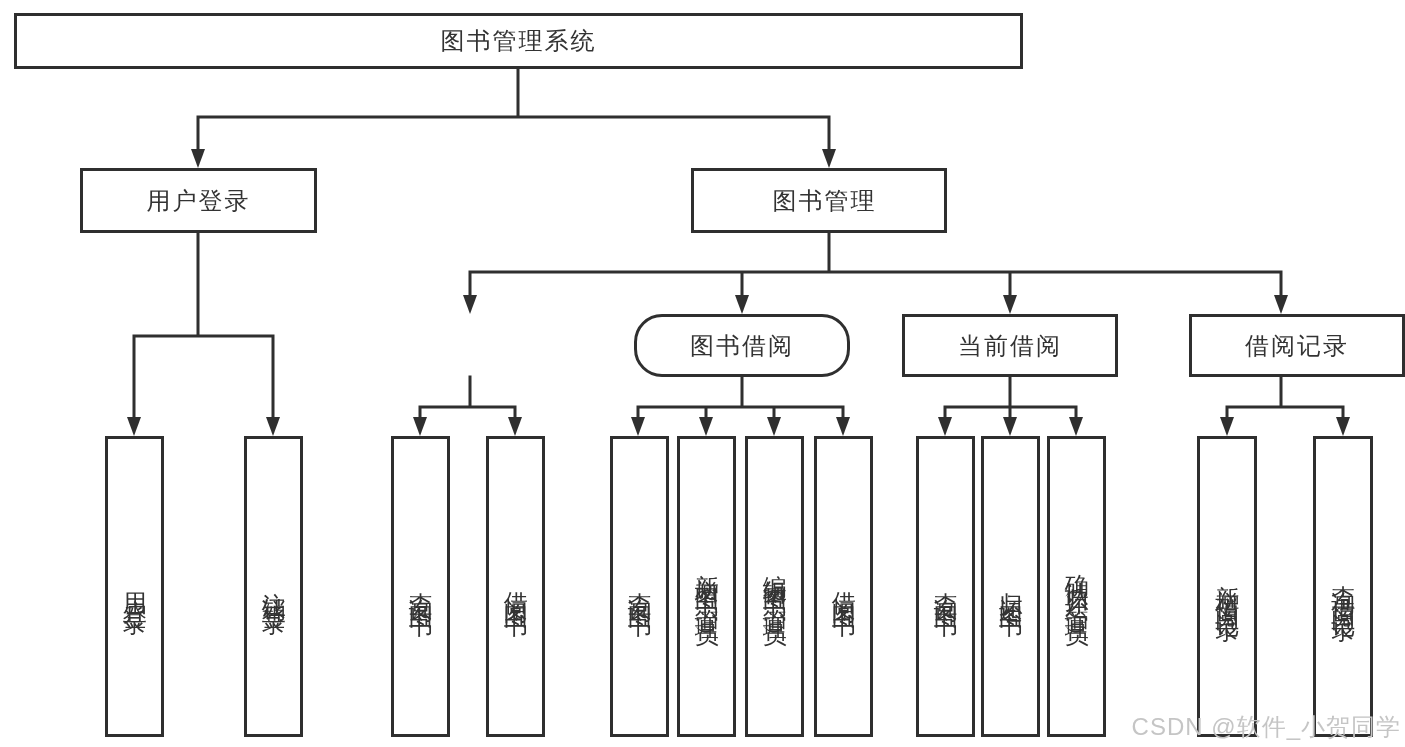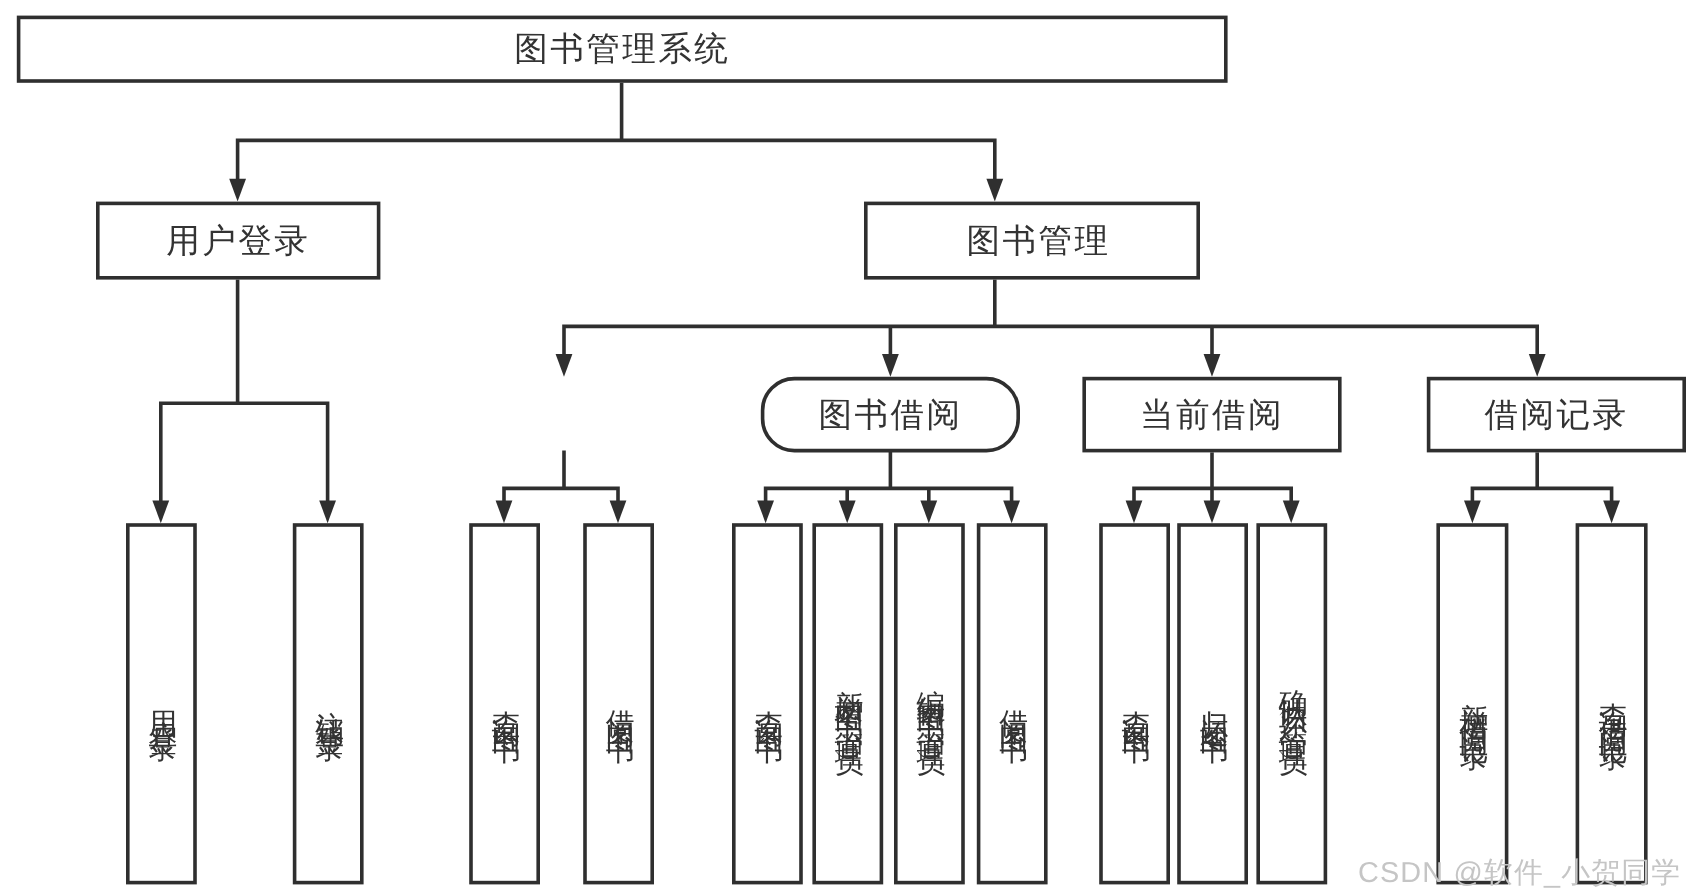--- a/index.html
+++ b/index.html
@@ -23,21 +23,21 @@
     color:var(--line);
   }
   .node{
     position:absolute;
     box-sizing:border-box;
     background:var(--box-bg);
     border:3px solid var(--line);
     display:flex;
     align-items:center;
     justify-content:center;
-    font-size:28px;
+    font-size:24px;
     letter-spacing:2px;
     color:var(--text);
     white-space:nowrap;
   }
   .vnode{
     position:absolute;
     box-sizing:border-box;
     background:var(--box-bg);
     border:3px solid var(--line);
     display:flex;
@@ -97,21 +97,21 @@
       <polygon points="1003,417 1017,417 1010,436"></polygon>
       <polygon points="1069,417 1083,417 1076,436"></polygon>
       <polygon points="1220,417 1234,417 1227,436"></polygon>
       <polygon points="1336,417 1350,417 1343,436"></polygon>
     </g>
   </svg>
 
   <div class="node" style="left:14px;top:13px;width:1009px;height:56px;">图书管理系统</div>
 
   <div class="node" style="left:80px;top:168px;width:237px;height:65px;">用户登录</div>
-  <div class="node" style="left:720px;top:168px;width:280px;height:65px;padding-left:11px;">图书管理</div>
+  <div class="node" style="left:691px;top:168px;width:256px;height:65px;padding-left:11px;">图书管理</div>
 
   <div class="node" style="left:634px;top:314px;width:216px;height:63px;border-radius:28px;">图书借阅</div>
   <div class="node" style="left:902px;top:314px;width:216px;height:63px;">当前借阅</div>
   <div class="node" style="left:1173px;top:314px;width:216px;height:63px;margin-left:16px;">借阅记录</div>
 
   <div class="vnode" style="left:105px;top:436px;width:59px;height:301px;">
     <span>用户登录</span>
   </div>
   <div class="vnode" style="left:244px;top:436px;width:59px;height:301px;">
     <span>注销登录</span>

